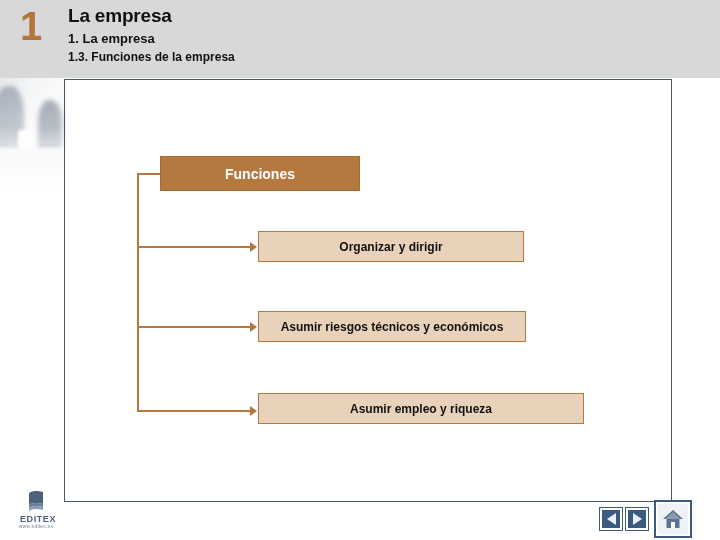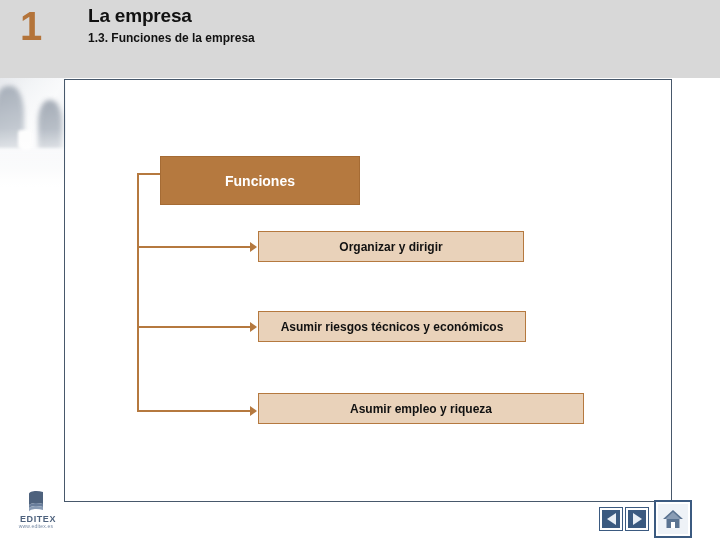--- a/index.html
+++ b/index.html
@@ -40,21 +40,20 @@
     font-size: 40px;
     font-weight: bold;
     line-height: 1;
     letter-spacing: 0;
   }
   #header-texts {
     position: absolute;
     left: 68px;
     top: 4px;
     width: 600px;
-    margin-left: 20px;
   }
   #title-main {
     font-size: 19px;
     font-weight: bold;
     color: #111111;
     line-height: 1.25;
     margin: 0 0 3px 0;
     letter-spacing: -0.2px;
   }
   #title-sub1 {
@@ -270,20 +269,21 @@
 </style>
 </head>
 <body>
 
 <div id="header-band"></div>
 
 <div id="chapter-number">1</div>
 
 <div id="header-texts">
   <div id="title-main">La empresa</div>
+  <div id="title-sub1">1. La empresa</div>
   <div id="title-sub2">1.3. Funciones de la empresa</div>
 </div>
 
 <div id="photo-strip">
   <div class="ph-base"></div>
   <div class="ph-fig-a"></div>
   <div class="ph-fig-b"></div>
   <div class="ph-table"></div>
   <div class="ph-cup"></div>
   <div class="ph-fade"></div>
@@ -298,21 +298,21 @@
 
   <div class="conn conn-h" style="left:137px; top:246px; width:113px;"></div>
   <div class="arrow-head" style="left:250px; top:242px;"></div>
 
   <div class="conn conn-h" style="left:137px; top:326px; width:113px;"></div>
   <div class="arrow-head" style="left:250px; top:322px;"></div>
 
   <div class="conn conn-h" style="left:137px; top:410px; width:113px;"></div>
   <div class="arrow-head" style="left:250px; top:406px;"></div>
 
-  <div class="node node-root" style="left:160px; top:156px; width:200px; height:49px;">
+  <div class="node node-root" style="left:160px; top:156px; width:200px; height:35px;">
     <span>Funciones</span>
   </div>
 
   <div class="node node-leaf" style="left:258px; top:231px; width:266px; height:31px;">
     <span>Organizar y dirigir</span>
   </div>
 
   <div class="node node-leaf" style="left:258px; top:311px; width:268px; height:31px;">
     <span>Asumir riesgos técnicos y económicos</span>
   </div>

